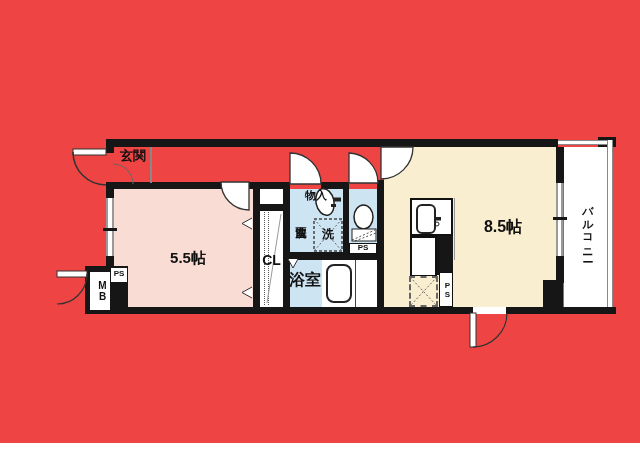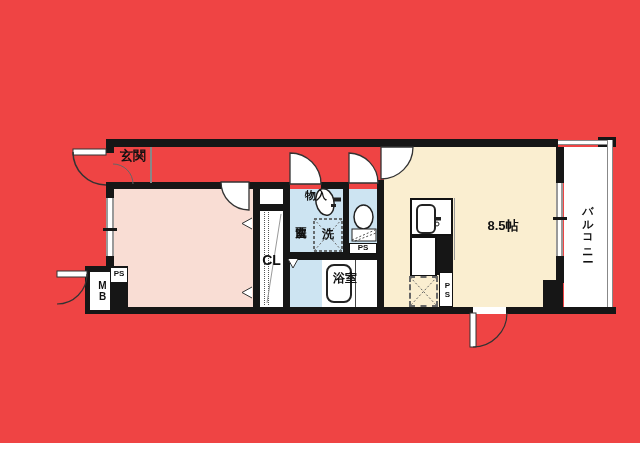--- a/index.html
+++ b/index.html
@@ -114,25 +114,26 @@
 
     <ellipse cx="325" cy="202" rx="9" ry="13.5" transform="rotate(-12 325 202)" fill="#fff" stroke="#222" stroke-width="1.5"></ellipse>
     <rect x="333" y="197.5" width="8" height="4" fill="#222"></rect>
     <rect x="331" y="204" width="5" height="3" fill="#222"></rect>
 
     <rect x="434" y="217" width="7" height="3.5" fill="#222"></rect>
     <circle cx="437" cy="224" r="2" fill="none" stroke="#222" stroke-width="1"></circle>
   </svg>
 
   <div class="lbl" style="left:115px;top:149px;width:36px;font-size:13px;">玄関</div>
+  <div class="lbl" style="left:148px;top:250px;width:80px;font-size:15px;">5.5帖</div>
   <div class="lbl" style="left:254px;top:190px;width:36px;font-size:11px;margin-left:44px;">物入</div>
   <div class="lbl" style="left:259px;top:253px;width:25px;font-size:14px;">CL</div>
   <div class="lbl vtext" style="left:292px;top:192px;width:14px;height:52px;font-size:11px;">洗面室</div>
   <div class="lbl" style="left:320px;top:228px;width:16px;font-size:12px;">洗</div>
-  <div class="lbl" style="left:288px;top:272px;width:34px;font-size:12px;margin-left:40px;">浴室</div>
-  <div class="lbl" style="left:463px;top:219px;width:80px;font-size:13px;">8.5帖</div>
+  <div class="lbl" style="left:288px;top:272px;width:34px;font-size:16px;">浴室</div>
+  <div class="lbl" style="left:463px;top:219px;width:80px;font-size:16px;">8.5帖</div>
   <div class="lbl vtext" style="left:577px;top:187px;width:16px;height:82px;font-size:11px;letter-spacing:2px;">バルコニー</div>
   <div class="lbl vtext" style="left:93px;top:275px;width:14px;height:32px;font-size:10px;">MB</div>
   <div class="lbl" style="left:111px;top:270px;width:16px;font-size:8px;">PS</div>
   <div class="lbl" style="left:349px;top:244px;width:28px;font-size:8px;">PS</div>
   <div class="lbl vtext" style="left:442px;top:276px;width:9px;height:28px;font-size:8px;">PS</div>
 
 </div>
 
 </body></html>

